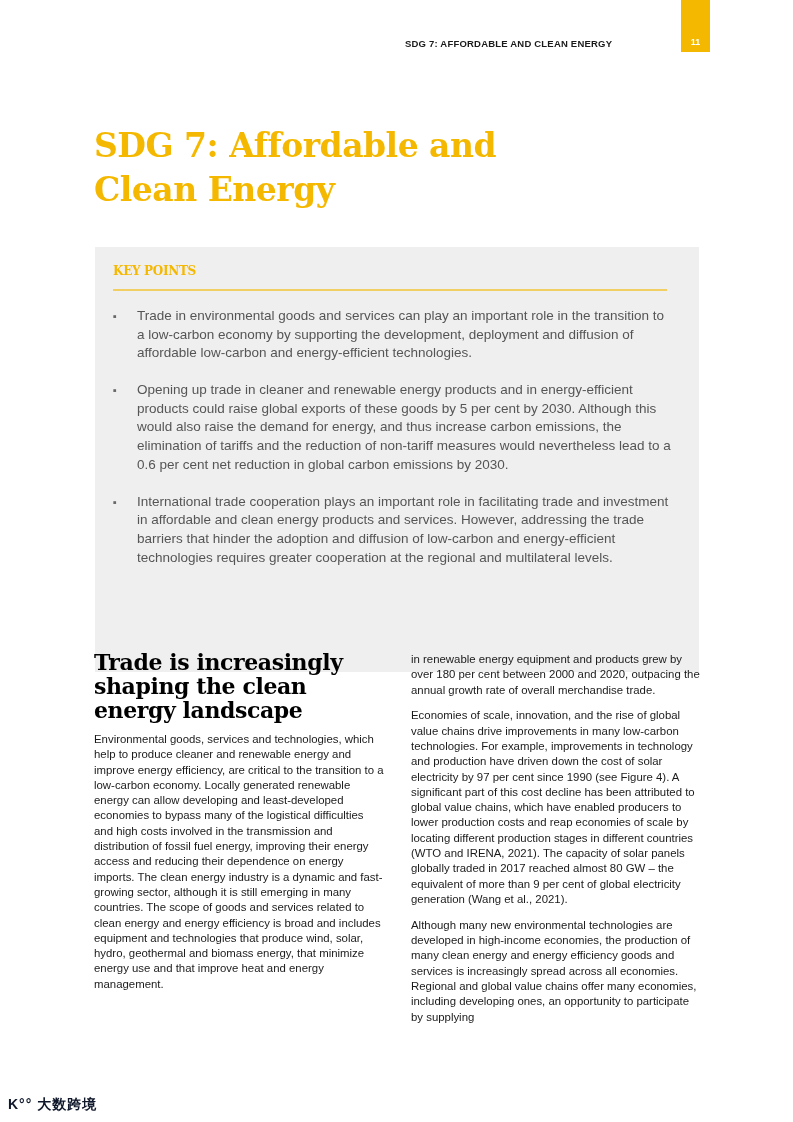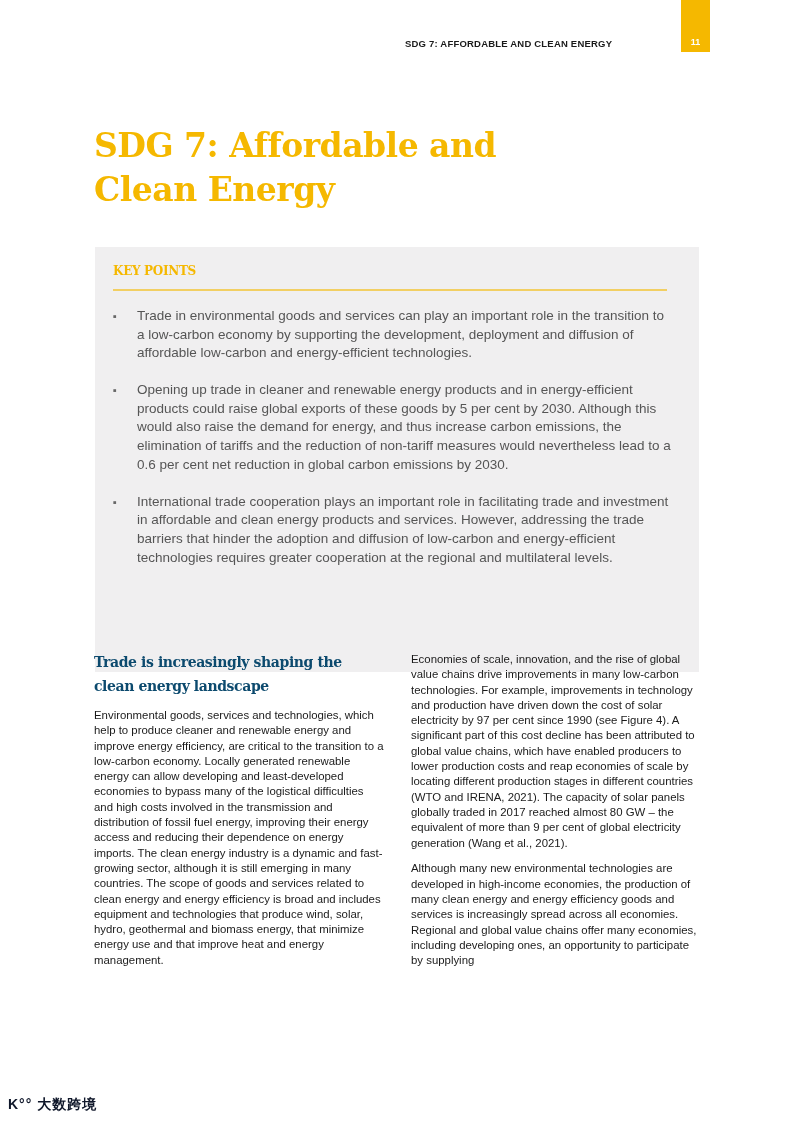--- a/index.html
+++ b/index.html
@@ -45,21 +45,21 @@
   .bullet {
     position:absolute; left:0; top:0; color:#666; font-size:11px;
   }
   .col {
     position:absolute; font-size:11.4px; line-height:15.3px; color:#1a1a1a;
   }
   .col-left { left:94px; top:650px; width:290px; }
   .col-right { left:411px; top:652px; width:292px; }
   .section-heading {
     margin:0 0 10px 0; font-family:"DejaVu Serif", serif; font-weight:bold;
-    font-size:14px; line-height:24px; color:#0c4a6e; letter-spacing:-0.4px;
+    font-size:22px; line-height:24px; color:#000000; letter-spacing:-0.4px;
   }
   .col p { margin:0 0 10.5px 0; }
   .watermark {
     position:absolute; left:8px; top:1096px; font-size:14px; color:#0f172a;
     font-weight:bold; letter-spacing:1px;
   }
 </style>
 </head>
 <body>
 
@@ -88,17 +88,18 @@
     </li>
   </ul>
 </div>
 
 <div class="col col-left">
   <h2 class="section-heading">Trade is increasingly shaping the clean energy landscape</h2>
   <p>Environmental goods, services and technologies, which help to produce cleaner and renewable energy and improve energy efficiency, are critical to the transition to a low-carbon economy. Locally generated renewable energy can allow developing and least-developed economies to bypass many of the logistical difficulties and high costs involved in the transmission and distribution of fossil fuel energy, improving their energy access and reducing their dependence on energy imports. The clean energy industry is a dynamic and fast-growing sector, although it is still emerging in many countries. The scope of goods and services related to clean energy and energy efficiency is broad and includes equipment and technologies that produce wind, solar, hydro, geothermal and biomass energy, that minimize energy use and that improve heat and energy management.</p>
 </div>
 
 <div class="col col-right">
+  <p>in renewable energy equipment and products grew by over 180 per cent between 2000 and 2020, outpacing the annual growth rate of overall merchandise trade.</p>
   <p>Economies of scale, innovation, and the rise of global value chains drive improvements in many low-carbon technologies. For example, improvements in technology and production have driven down the cost of solar electricity by 97 per cent since 1990 (see Figure 4). A significant part of this cost decline has been attributed to global value chains, which have enabled producers to lower production costs and reap economies of scale by locating different production stages in different countries (WTO and IRENA, 2021). The capacity of solar panels globally traded in 2017 reached almost 80 GW – the equivalent of more than 9 per cent of global electricity generation (Wang et al., 2021).</p>
   <p>Although many new environmental technologies are developed in high-income economies, the production of many clean energy and energy efficiency goods and services is increasingly spread across all economies. Regional and global value chains offer many economies, including developing ones, an opportunity to participate by supplying</p>
 </div>
 
 <div class="watermark">K°° 大数跨境</div>
 
 </body></html>

